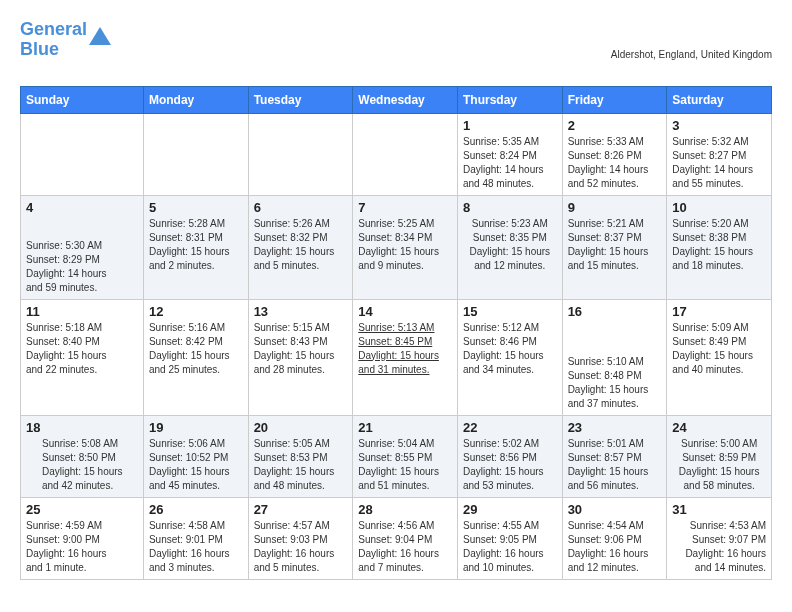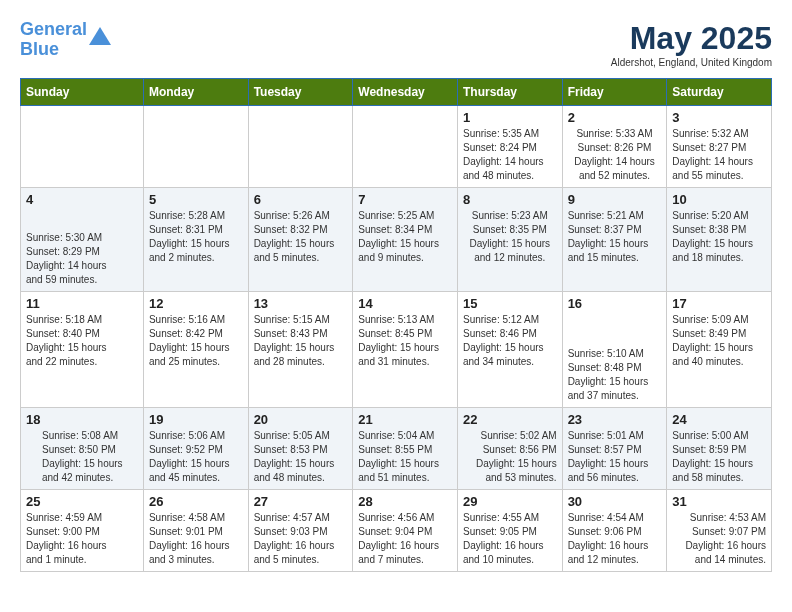--- a/index.html
+++ b/index.html
@@ -6,22 +6,22 @@
     body {
       font-family: Arial, sans-serif;
       background: #fff;
       width: 792px;
       min-height: 612px;
       padding: 20px;
     }
     .header {
       display: flex;
       justify-content: space-between;
-      align-items: flex-start;
-      margin-bottom: 10px;
+      align-items: flex-end;
+      margin-bottom: 26px;
     }
     .logo {
       display: flex;
       flex-direction: column;
       align-items: flex-start;
     }
     .logo-text {
       font-size: 18px;
       font-weight: bold;
       color: #1a3a5c;
@@ -41,21 +41,21 @@
     .location {
       font-size: 10px;
       color: #333;
     }
     table {
       width: 100%;
       border-collapse: collapse;
       font-size: 11px;
     }
     thead tr th {
-      background-color: #4d7c0f;
+      background-color: #3b82f6;
       color: #fff;
       text-align: left;
       padding: 6px 5px;
       font-size: 12px;
       font-weight: bold;
       border: 1px solid #2a6db5;
     }
     tbody tr td {
       border: 1px solid #ccc;
       vertical-align: top;
@@ -89,21 +89,20 @@
     <div style="display:flex; align-items:center;">
       <span class="logo-text">
         <span>General</span><br><span style="color:#4a90d9;">Blue</span>
       </span>
       <svg width="22" height="18" viewBox="0 0 22 18" style="margin-left:2px; margin-top:-8px;">
         <polygon points="0,18 11,0 22,18" fill="#4a90d9"></polygon>
       </svg>
     </div>
   </div>
   <div class="title-area">
-    <div class="month-title">May 2025</div>
     <div class="location">Aldershot, England, United Kingdom</div>
   </div>
 </div>
 
 <table>
   <thead>
     <tr>
     <th>Sunday</th>
         <th>Monday</th>
         <th>Tuesday</th>
@@ -121,21 +120,21 @@
         <td class="empty-cell"></td>
         <td>
           <div class="day-num">1</div>
           <div class="day-info" style="white-space: pre-line;">Sunrise: 5:35 AM
 Sunset: 8:24 PM
 Daylight: 14 hours
 and 48 minutes.</div>
         </td>
         <td>
           <div class="day-num">2</div>
-          <div class="day-info" style="white-space: pre-line; text-align: center;">Sunrise: 5:33 AM
+          <div class="day-info" style="white-space: pre-line;">Sunrise: 5:33 AM
 Sunset: 8:26 PM
 Daylight: 14 hours
 and 52 minutes.</div>
         </td>
         <td>
           <div class="day-num">3</div>
           <div class="day-info" style="white-space: pre-line;">Sunrise: 5:32 AM
 Sunset: 8:27 PM
 Daylight: 14 hours
 and 55 minutes.</div>
@@ -209,21 +208,21 @@
         </td>
         <td>
           <div class="day-num">13</div>
           <div class="day-info" style="white-space: pre-line;">Sunrise: 5:15 AM
 Sunset: 8:43 PM
 Daylight: 15 hours
 and 28 minutes.</div>
         </td>
         <td>
           <div class="day-num">14</div>
-          <div class="day-info" style="white-space: pre-line;">Sunrise: 5:13 AM
+          <div class="day-info" style="white-space: pre-line; text-decoration: underline;">Sunrise: 5:13 AM
 Sunset: 8:45 PM
 Daylight: 15 hours
 and 31 minutes.</div>
         </td>
         <td>
           <div class="day-num">15</div>
           <div class="day-info" style="white-space: pre-line;">Sunrise: 5:12 AM
 Sunset: 8:46 PM
 Daylight: 15 hours
 and 34 minutes.</div>
@@ -247,55 +246,55 @@
         <td>
           <div class="day-num">18</div>
           <div class="day-info" style="white-space: pre-line; margin-left: 16px;">Sunrise: 5:08 AM
 Sunset: 8:50 PM
 Daylight: 15 hours
 and 42 minutes.</div>
         </td>
         <td>
           <div class="day-num">19</div>
           <div class="day-info" style="white-space: pre-line;">Sunrise: 5:06 AM
-Sunset: 9:52 PM
+Sunset: 10:52 PM
 Daylight: 15 hours
 and 45 minutes.</div>
         </td>
         <td>
           <div class="day-num">20</div>
           <div class="day-info" style="white-space: pre-line;">Sunrise: 5:05 AM
 Sunset: 8:53 PM
 Daylight: 15 hours
 and 48 minutes.</div>
         </td>
         <td>
           <div class="day-num">21</div>
           <div class="day-info" style="white-space: pre-line;">Sunrise: 5:04 AM
 Sunset: 8:55 PM
 Daylight: 15 hours
 and 51 minutes.</div>
         </td>
         <td>
           <div class="day-num">22</div>
-          <div class="day-info" style="white-space: pre-line; text-align: right;">Sunrise: 5:02 AM
+          <div class="day-info" style="white-space: pre-line;">Sunrise: 5:02 AM
 Sunset: 8:56 PM
 Daylight: 15 hours
 and 53 minutes.</div>
         </td>
         <td>
           <div class="day-num">23</div>
           <div class="day-info" style="white-space: pre-line;">Sunrise: 5:01 AM
 Sunset: 8:57 PM
 Daylight: 15 hours
 and 56 minutes.</div>
         </td>
         <td>
           <div class="day-num">24</div>
-          <div class="day-info" style="white-space: pre-line;">Sunrise: 5:00 AM
+          <div class="day-info" style="white-space: pre-line; text-align: center;">Sunrise: 5:00 AM
 Sunset: 8:59 PM
 Daylight: 15 hours
 and 58 minutes.</div>
         </td>
       </tr>
       <tr>
         <td>
           <div class="day-num">25</div>
           <div class="day-info" style="white-space: pre-line;">Sunrise: 4:59 AM
 Sunset: 9:00 PM

